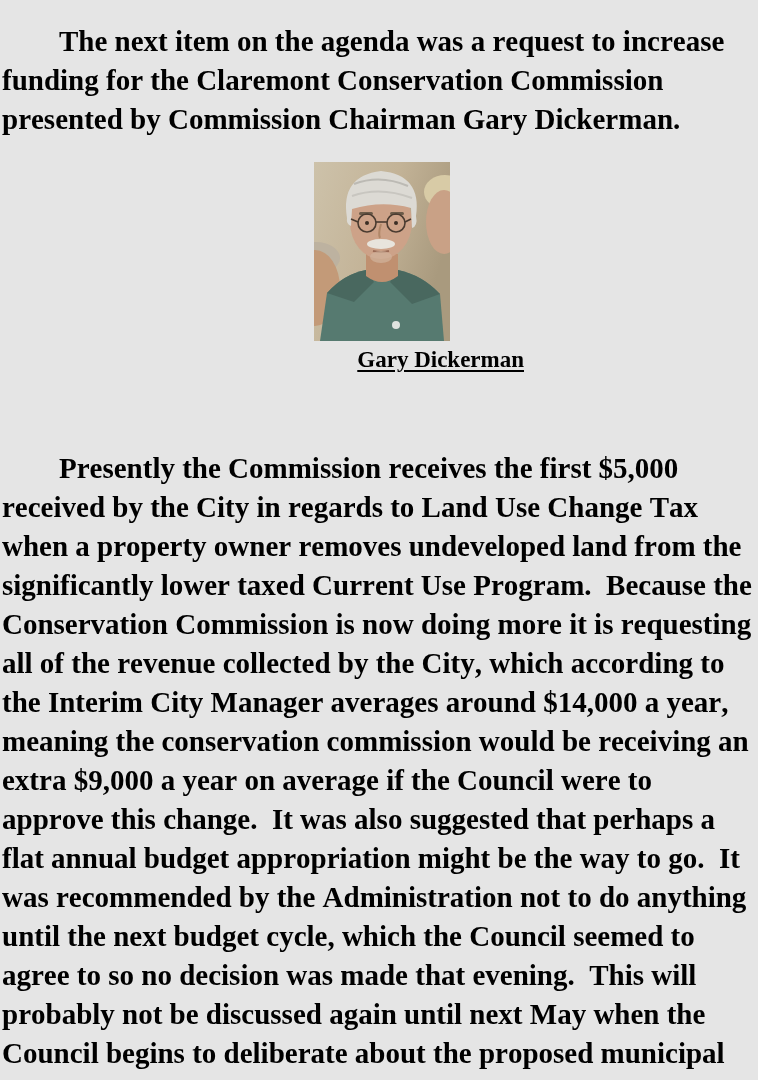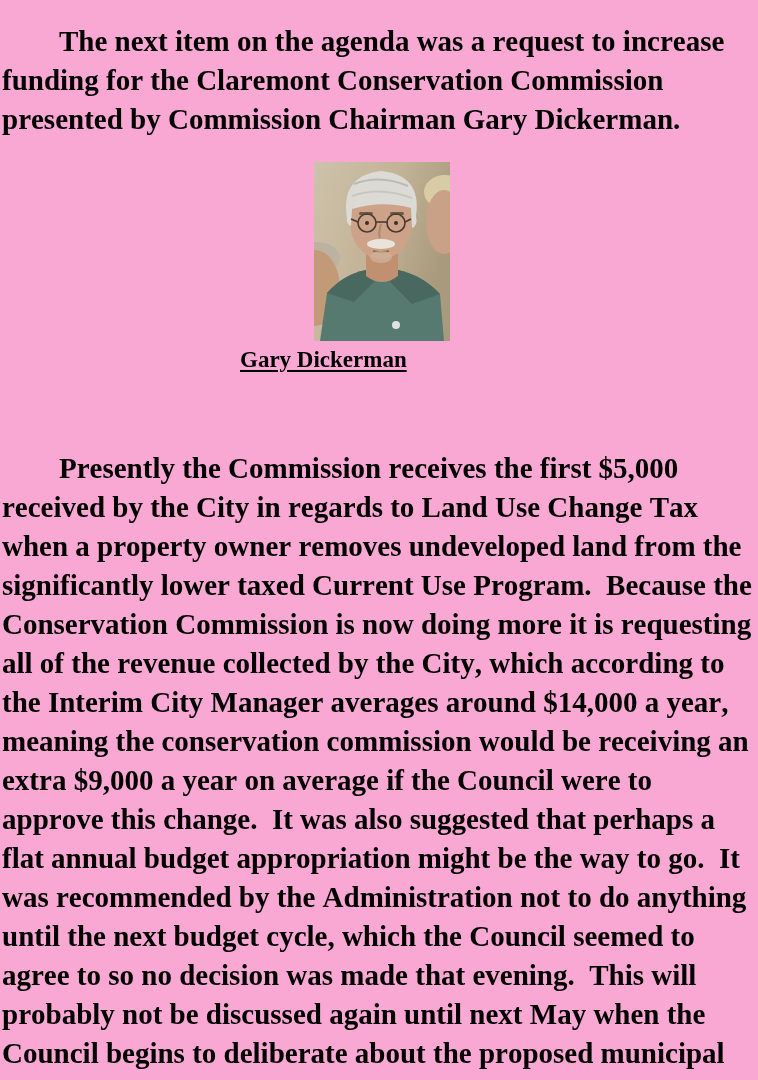--- a/index.html
+++ b/index.html
@@ -7,21 +7,21 @@
     padding: 0;
     width: 758px;
     height: 1080px;
     background: #ffffff;
     overflow: hidden;
   }
   .page {
     position: relative;
     width: 758px;
     height: 1080px;
-    background: #f9a8d4;
+    background: #e5e5e5;
     font-family: "Liberation Serif", "DejaVu Serif", serif;
     font-weight: 700;
     color: #000000;
     font-kerning: none;
     font-variant-ligatures: none;
     letter-spacing: 0;
   }
   .body-text {
     position: absolute;
     left: 2px;
@@ -45,21 +45,21 @@
   .photo-figure svg {
     display: block;
     width: 136px;
     height: 179px;
   }
   .photo-caption {
     position: absolute;
     top: 345px;
     left: 240px;
     width: 284px;
-    text-align: left;
+    text-align: right;
     font-size: 23px;
     line-height: 30px;
     text-decoration: underline;
     text-decoration-thickness: 2px;
     text-underline-offset: 3px;
   }
 </style>
 </head>
 <body>
 

